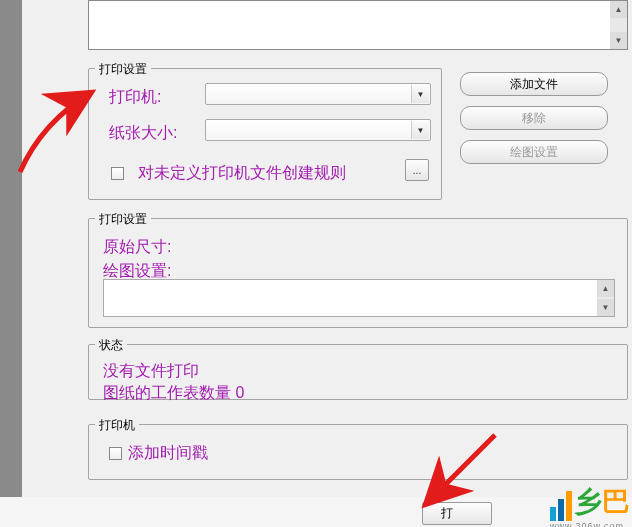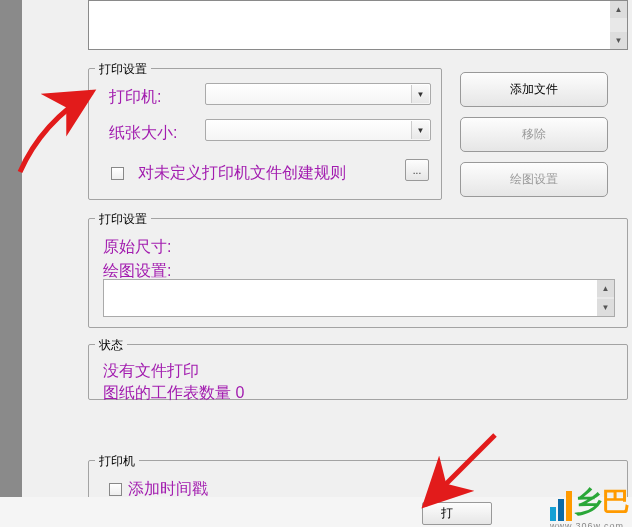--- a/index.html
+++ b/index.html
@@ -83,24 +83,24 @@
   }
   .browse-btn {
     width: 24px; height: 22px;
     border: 1px solid #999;
     background: linear-gradient(#fdfdfd,#e6e6e6);
     border-radius: 2px;
     display: flex; align-items: center; justify-content: center;
     font-size: 10px; color: #333;
   }
   .right-btn {
-    width: 148px; height: 35px;
+    width: 148px; height: 24px;
     border: 1px solid #999;
     background: linear-gradient(#fdfdfd,#e6e6e6);
-    border-radius: 5px;
+    border-radius: 10px;
     display: flex; align-items: center; justify-content: center;
     font-size: 12px;
   }
   .right-btn.disabled { color: #999; }
   .plain-white {
     background: #fff;
     border: 1px solid #aaa;
     position: absolute;
   }
   
@@ -197,21 +197,21 @@
       </div>
     </div>
   </div>
 
   <div class="fieldset-box" style="left:66px; top:344px; width:540px; height:56px;">
     <div class="fieldset-label" style="left:6px;">状态</div>
     <div class="lbl" style="position:absolute; left:14px; top:16px;">没有文件打印</div>
     <div class="lbl" style="position:absolute; left:14px; top:38px;">图纸的工作表数量 0</div>
   </div>
 
-  <div class="fieldset-box" style="left:66px; top:424px; width:540px; height:56px;margin-top:36px;">
+  <div class="fieldset-box" style="left:66px; top:424px; width:540px; height:56px;">
     <div class="fieldset-label" style="left:6px;">打印机</div>
     <div style="position:absolute; left:20px; top:18px; display:flex; align-items:center; gap:6px;">
       <span class="checkbox"></span>
       <span class="lbl">添加时间戳</span>
     </div>
   </div>
 
 </div>
 
 <div class="bottom-white"></div>

